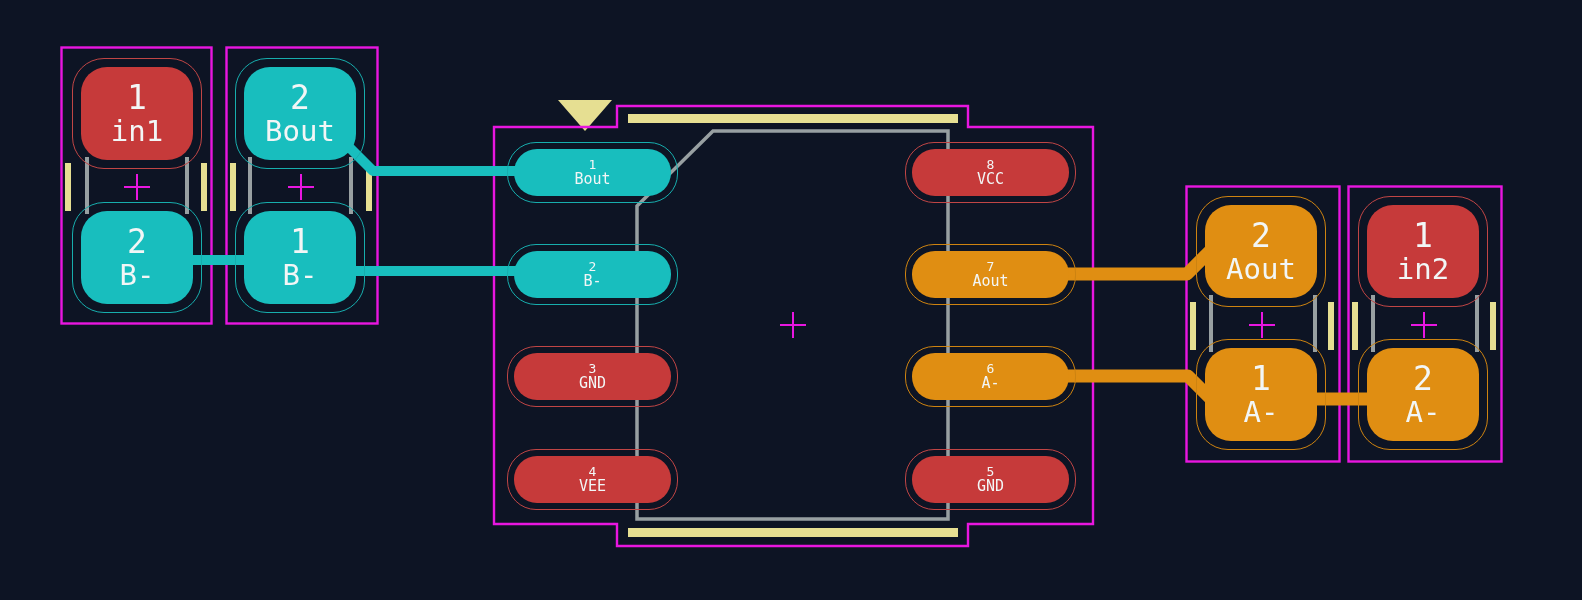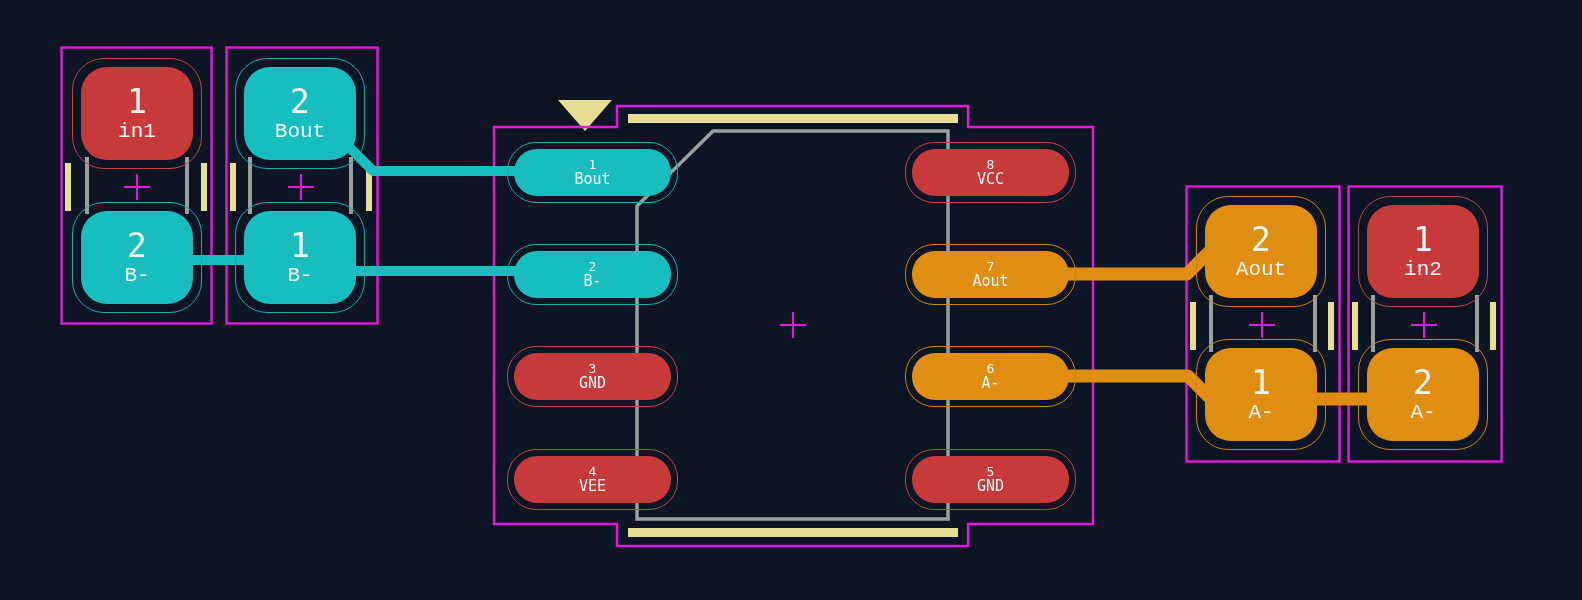--- a/index.html
+++ b/index.html
@@ -15,21 +15,21 @@
     display:flex;flex-direction:column;align-items:center;justify-content:center;
     color:var(--pad-text,#f2f6f6);
   }
   .pad::after{
     content:"";position:absolute;pointer-events:none;
     border:1.6px solid var(--ring);
   }
   .pad-lg{width:112px;height:93px;border-radius:26px;}
   .pad-lg::after{inset:-9px;border-radius:32px;}
   .pad-lg .num{font-size:33px;line-height:1.12;}
-  .pad-lg .net{font-size:21px;line-height:1.02;font-family:Liberation Mono, monospace;}
+  .pad-lg .net{font-size:29px;line-height:1.02;}
   .pad-ic{width:157px;height:47px;border-radius:23px;}
   .pad-ic::after{inset:-7px;border-radius:29px;}
   .pad-ic .num{font-size:13px;line-height:1.2;}
   .pad-ic .net{font-size:15px;line-height:1.05;}
   .red   {background:var(--copper-red,#c63a3a);  --ring:#c04545;}
   .teal  {background:var(--copper-teal,#18bebe); --ring:#17adad;}
   .orange{background:var(--copper-orange,#e08e12);--ring:#cd8310;}
   
   .fab{fill:var(--fab,#e6df92);stroke:none;}
   .silk{stroke:var(--silkscreen,#98a0a2);fill:none;}

